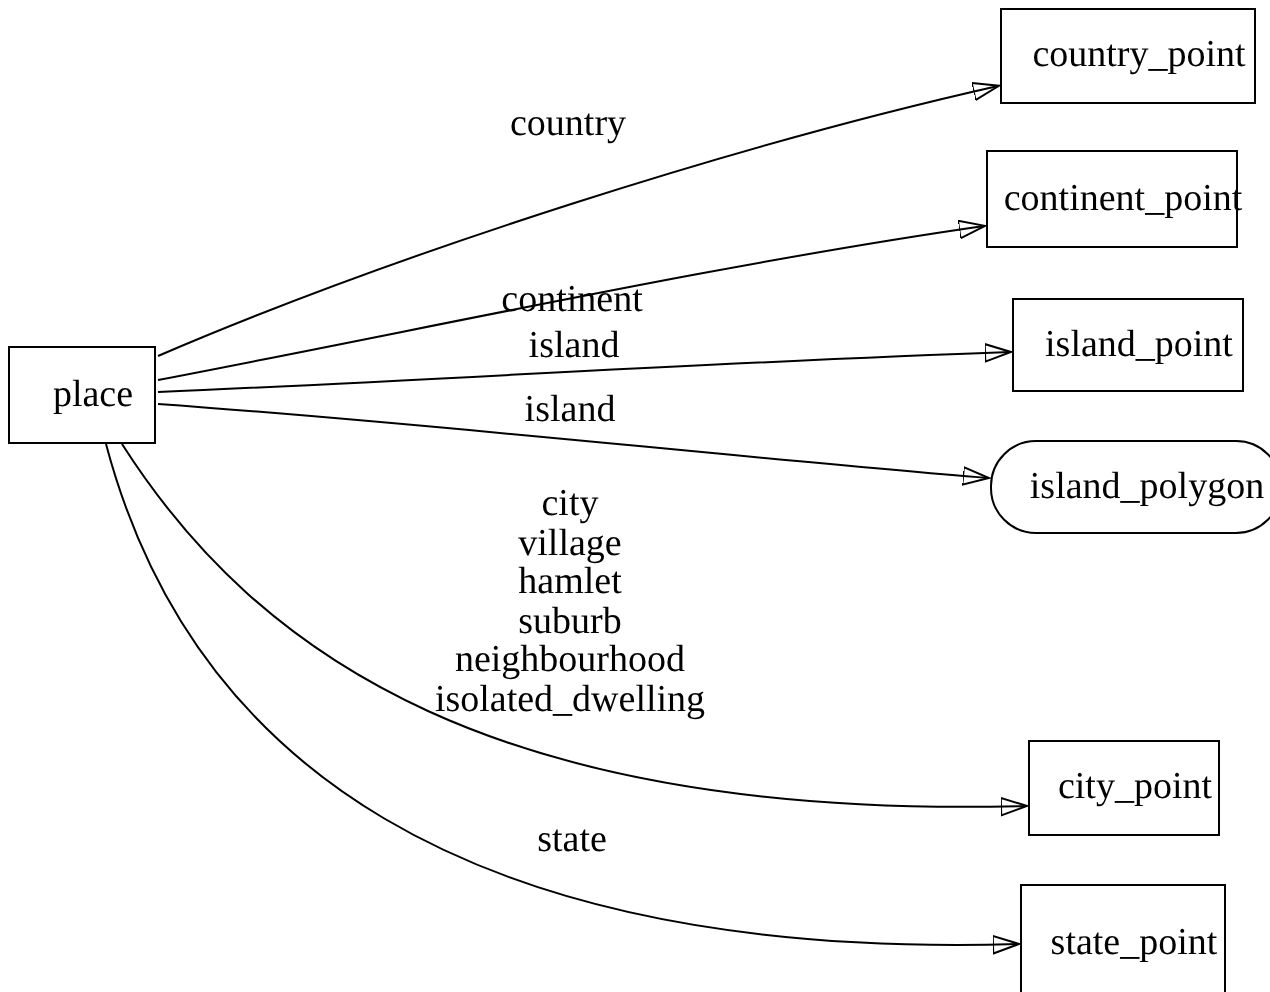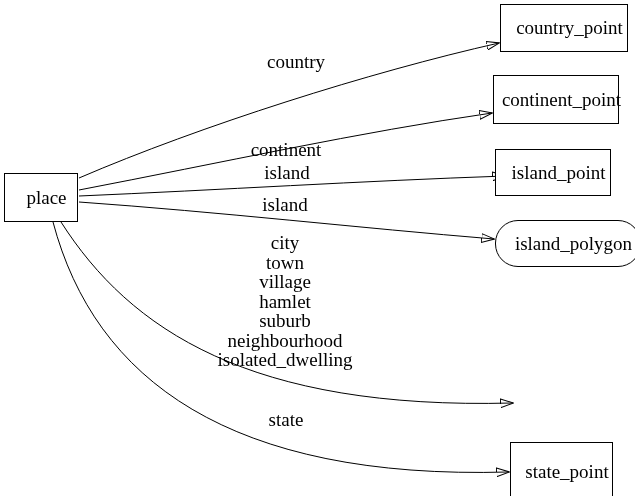--- a/index.html
+++ b/index.html
@@ -70,44 +70,46 @@
   </div>
 
   <div class="node" style="left:500px; top:4px; width:128px; height:48px;">
     <span>country_point</span>
   </div>
 
   <div class="node" style="left:493px; top:75px; width:126px; height:49px;">
     <span>continent_point</span>
   </div>
 
-  <div class="node" style="left:495px; top:149px; width:116px; height:47px;">
+  <div class="node" style="left:506px; top:149px; width:116px; height:47px;">
     <span>island_point</span>
   </div>
 
   <div class="node" style="left:495px; top:220px; width:146px; height:47px;border-radius:23px;">
     <span>island_polygon</span>
   </div>
 
+  <div class="node" style="left:514px; top:370px; width:96px; height:48px;">
+    <span>city_point</span>
+  </div>
 
   <div class="node" style="left:510px; top:442px; width:103px; height:60px;">
     <span>state_point</span>
   </div>
 
-  <div class="edge-label" style="left:296px; top:62px;">country</div>
+  <div class="edge-label" style="left:284px; top:62px;">country</div>
 
   <div class="edge-label" style="left:286px; top:128px;margin-top:22px;">continent</div>
 
   <div class="edge-label" style="left:287px; top:173px;">island</div>
 
   <div class="edge-label" style="left:285px; top:205px;">island</div>
 
   <div class="edge-label" style="left:285px; top:301px;">
     <div>city</div>
-    <div>town</div>
     <div>village</div>
     <div>hamlet</div>
     <div>suburb</div>
     <div>neighbourhood</div>
     <div>isolated_dwelling</div>
   </div>
 
   <div class="edge-label" style="left:286px; top:420px;">state</div>
 
 </div>

